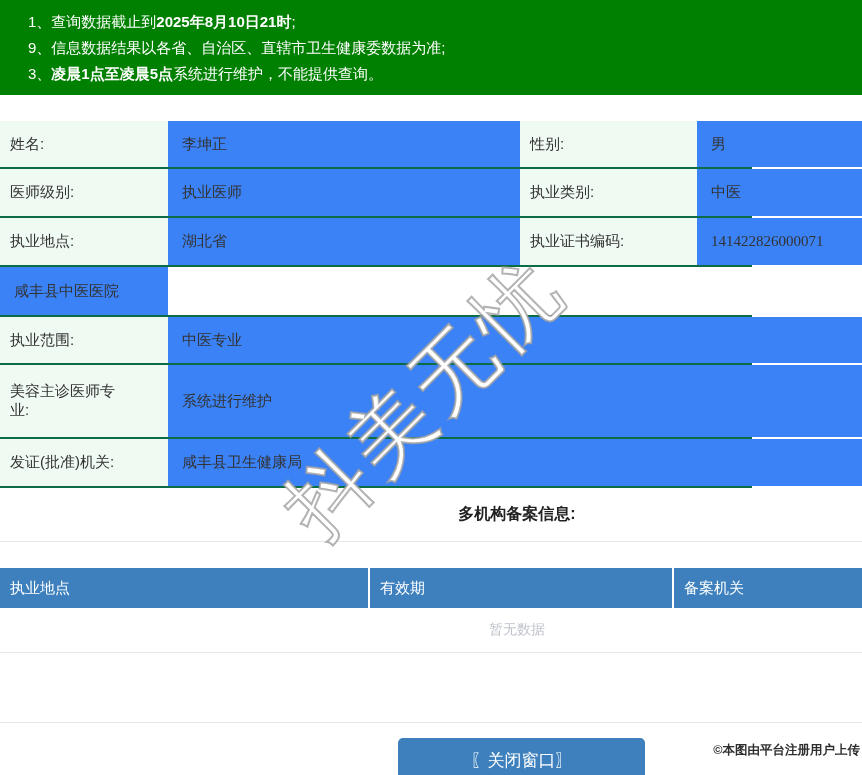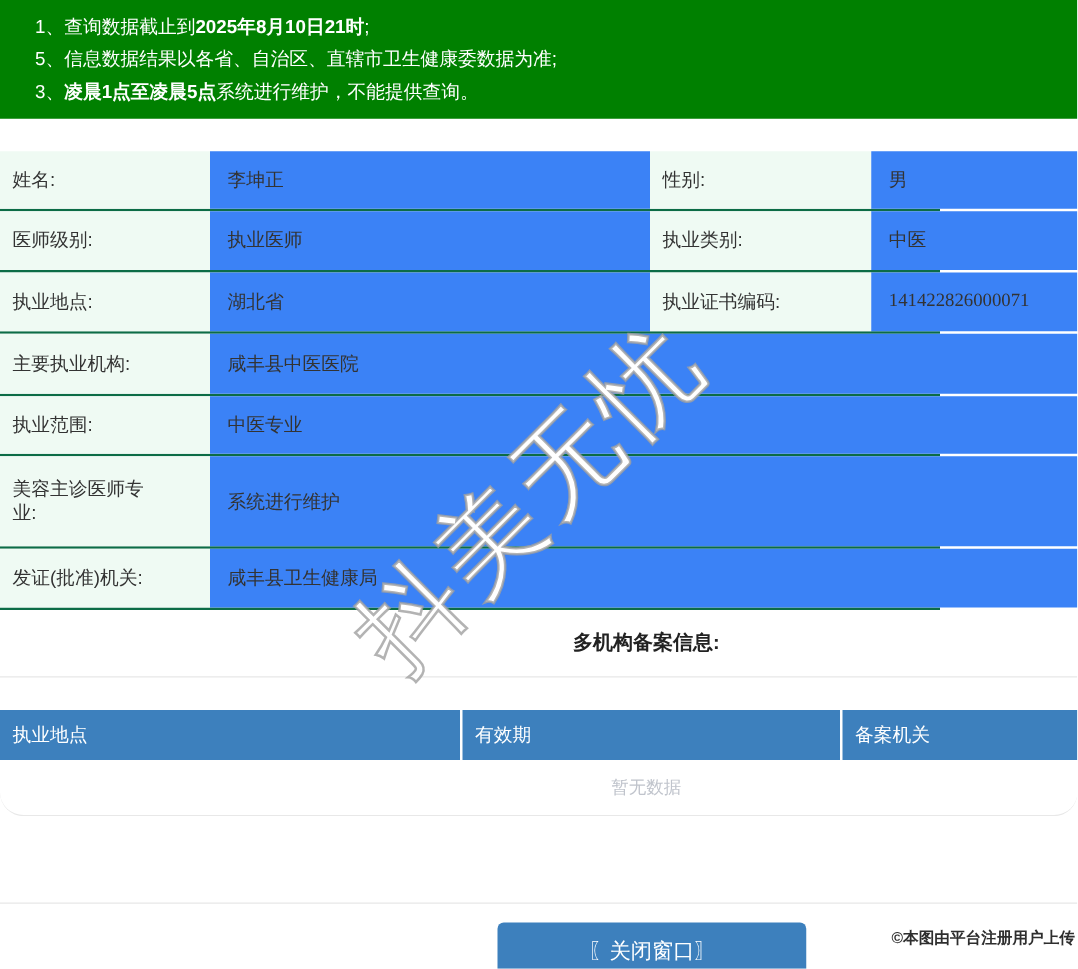--- a/index.html
+++ b/index.html
@@ -69,21 +69,20 @@
     box-sizing:border-box;
   }
   .rec-header .hcell + .hcell{border-left:2px solid #fff;}
   .rec-empty{
     height:44px;
     border-bottom:1px solid #e8e8e8;
     padding-left:172px;
     display:flex;align-items:center;justify-content:center;
     color:#c0c4cc;
     font-size:14px;
-    border-radius:19px;
   }
   .spacer{height:69px;}
   
   .footer{
     border-top:1px solid #e8e8e8;
     height:53px;
     position:relative;
   }
   .close-btn{
     position:absolute;
@@ -118,21 +117,21 @@
     pointer-events:none;
   }
 </style>
 </head>
 <body>
 
 <div class="page">
 
   <div class="banner">
     <div class="line"><span>1、查询数据截止到</span><span class="b">2025年8月10日21时</span><span>;</span></div>
-    <div class="line"><span>5、信息数据结果以各省、自治区、直辖市卫生健康委数据为准;</span><span class="b"></span><span></span></div>
+    <div class="line"><span>9、信息数据结果以各省、自治区、直辖市卫生健康委数据为准;</span><span class="b"></span><span></span></div>
     <div class="line"><span>3、</span><span class="b">凌晨1点至凌晨5点</span><span>系统进行维护，不能提供查询。</span></div>
   </div>
 
   <div class="gap26"></div>
 
   <div class="info-table">
     <div class="irow">
       <div class="cell-label h46">姓名:</div>
       <div class="cell-value h46">李坤正</div>
       <div class="cell-label h46">性别:</div>
@@ -144,21 +143,20 @@
       <div class="cell-label h47">执业类别:</div>
       <div class="cell-value h47">中医</div>
     </div>
     <div class="irow">
       <div class="cell-label h47">执业地点:</div>
       <div class="cell-value h47">湖北省</div>
       <div class="cell-label h47">执业证书编码:</div>
       <div class="cell-value h47">141422826000071</div>
     </div>
     <div class="irow full">
-      <div class="cell-label h48">主要执业机构:</div>
       <div class="cell-value h48">咸丰县中医医院</div>
     </div>
     <div class="irow full">
       <div class="cell-label h46">执业范围:</div>
       <div class="cell-value h46">中医专业</div>
     </div>
     <div class="irow full">
       <div class="cell-label h72">美容主诊医师专业:</div>
       <div class="cell-value h72">系统进行维护</div>
     </div>

